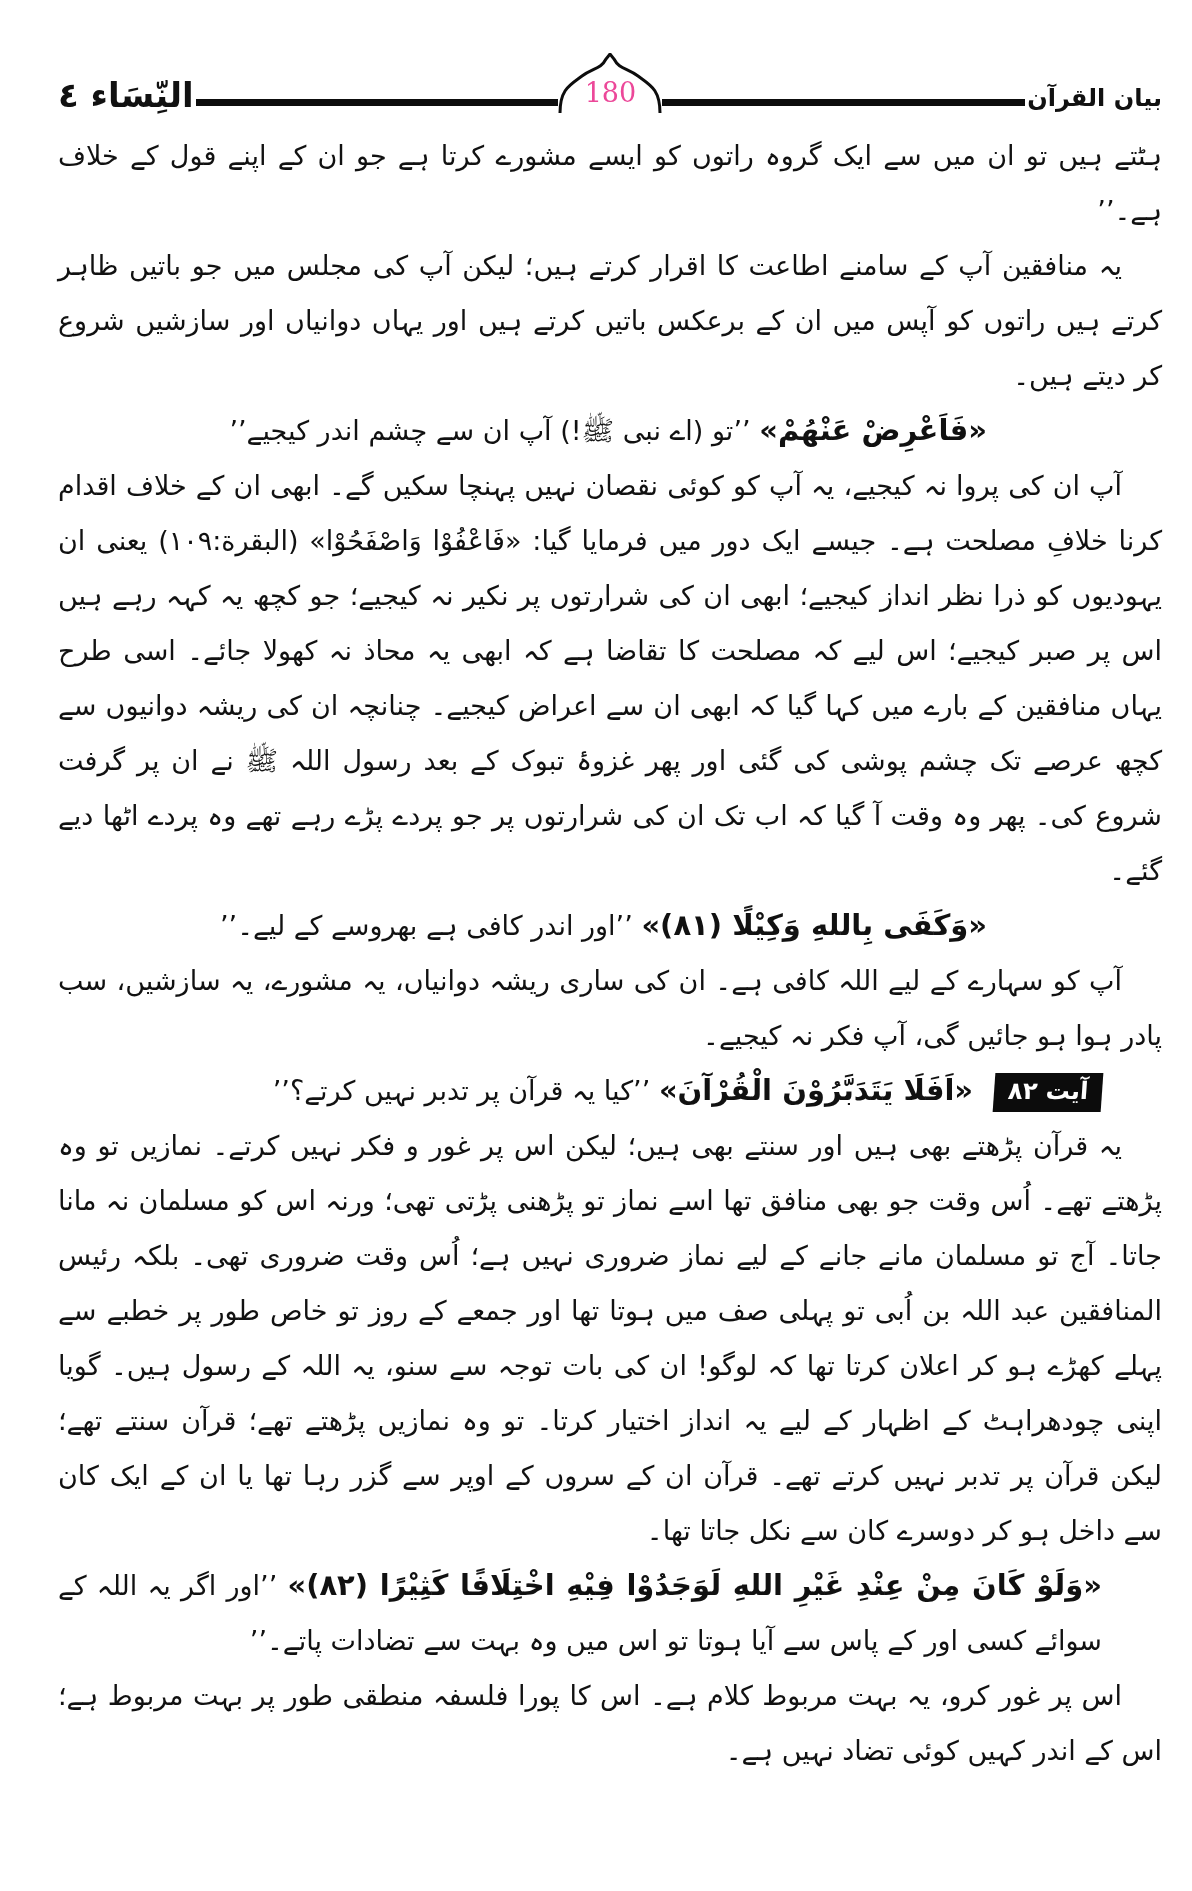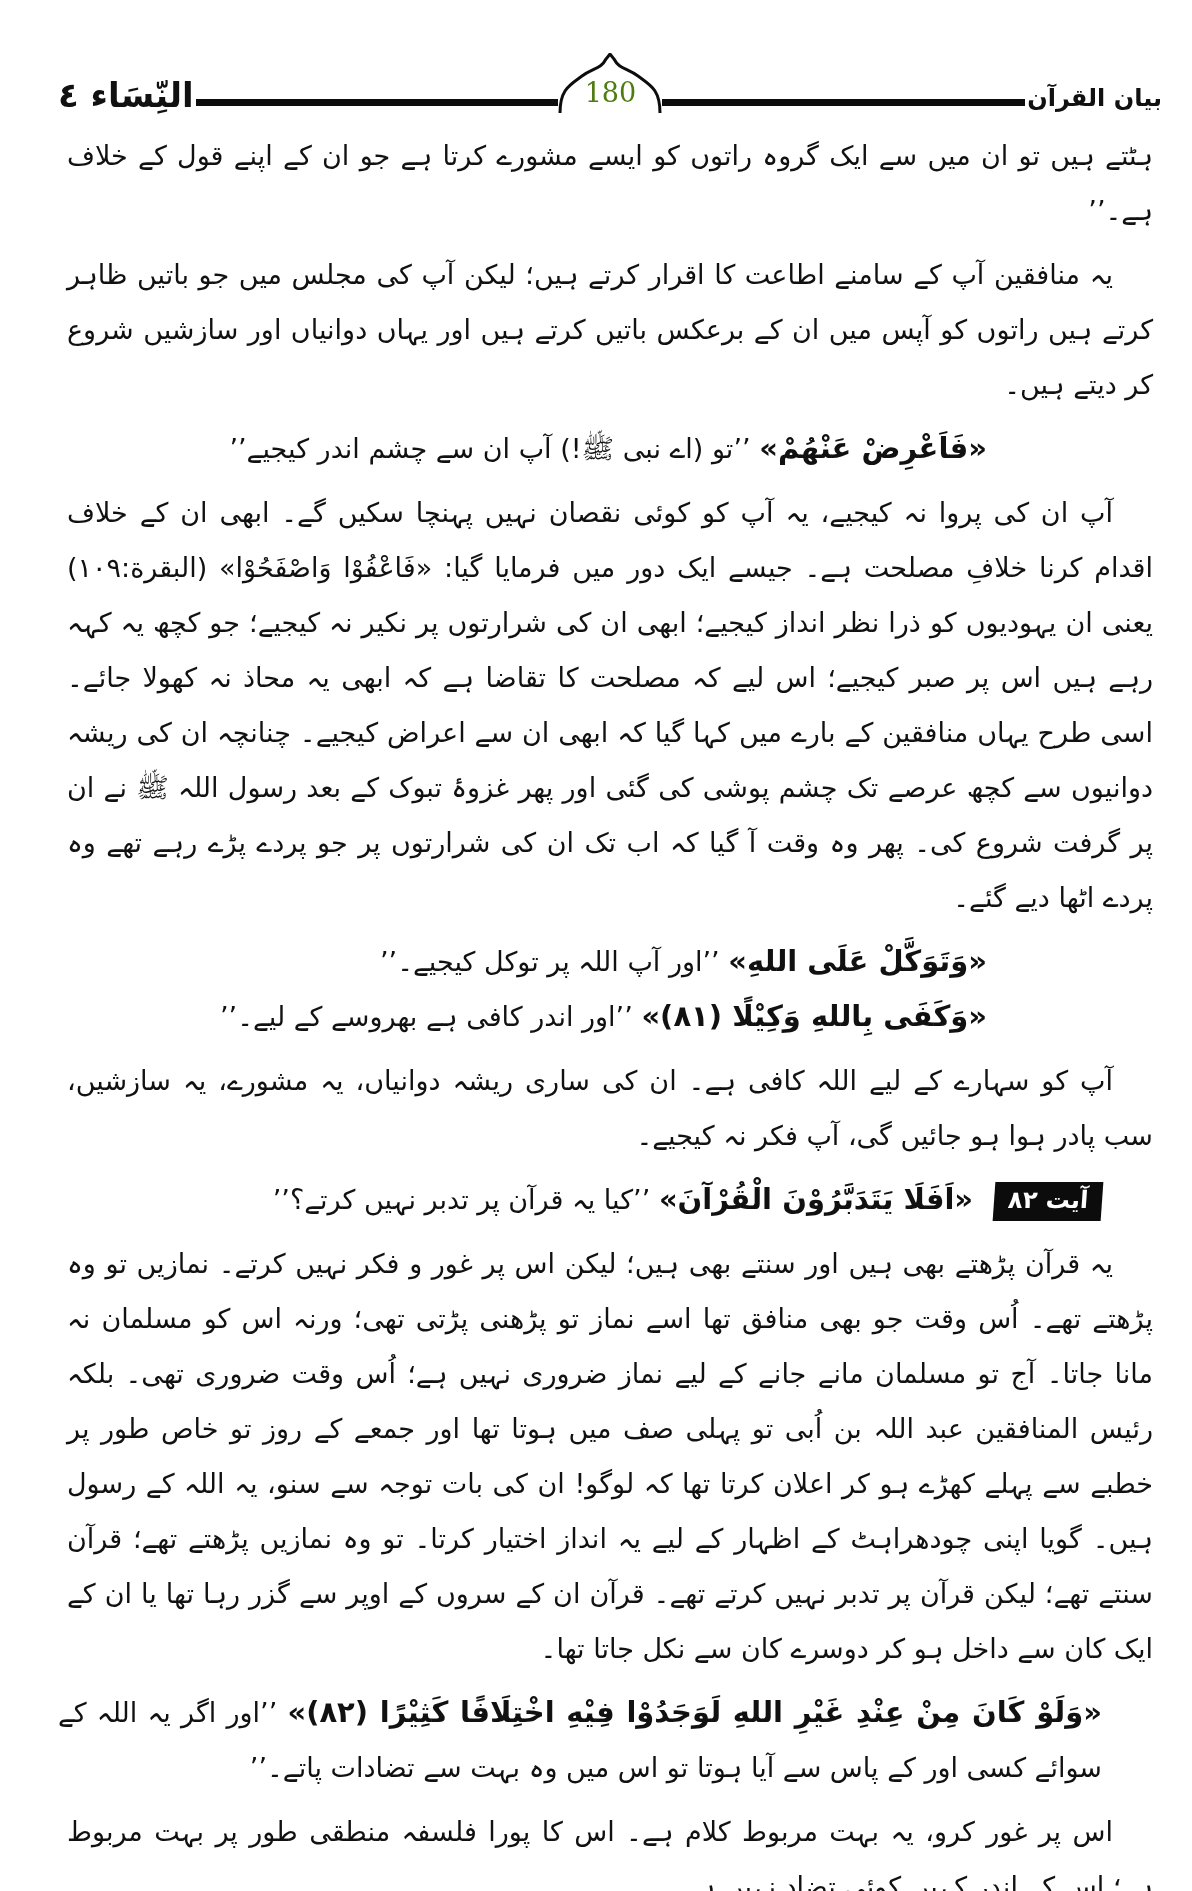--- a/index.html
+++ b/index.html
@@ -25,25 +25,25 @@
   }
   .hdr .surah{
     font-weight:bold;font-size:34px;line-height:1;padding-bottom:2px;
     white-space:nowrap;
   }
   .hdr .rule{flex:1 1 auto;height:7px;background:#0d0d0d;margin:0 2px 8px 2px;}
   .dome{position:relative;width:104px;height:62px;flex:0 0 auto;margin:0 -2px -1px -2px;}
   .dome svg{position:absolute;inset:0;}
   .dome .pgnum{
     position:absolute;left:0;right:0;top:24px;text-align:center;
-    font-family:"DejaVu Serif",serif;font-size:27px;color:#4d7c0f;direction:ltr;
+    font-family:"DejaVu Serif",serif;font-size:27px;color:#ec4899;direction:ltr;
   }
   
   .body-text{font-size:27px;line-height:55px;text-align:justify;}
-  p.para{margin:9px;text-indent:40px;}
+  p.para{margin:0;text-indent:40px;}
   p.para.cont{text-indent:0;}
   .verse{margin:0;padding-right:175px;text-align:right;}
   .verse.wide{padding-right:60px;text-align:justify;}
   .ayah-ar{font-weight:bold;font-size:29px;}
   .ayah-tr{font-weight:normal;}
   .ayat-badge{
     display:inline-block;background:#0c0c0c;color:#fff;
     font-size:24px;font-weight:bold;line-height:1.3;
     padding:3px 14px 5px 14px;margin-left:12px;vertical-align:middle;
     transform:skewX(-4deg);
@@ -74,24 +74,20 @@
     <p class="para">یہ منافقین آپ کے سامنے اطاعت کا اقرار کرتے ہیں؛ لیکن آپ کی مجلس میں جو باتیں ظاہر کرتے ہیں راتوں کو آپس میں ان کے برعکس باتیں کرتے ہیں اور یہاں دوانیاں اور سازشیں شروع کر دیتے ہیں۔</p>
 
 
     <div class="verse">
       <span class="ayah-ar">«فَاَعْرِضْ عَنْهُمْ»</span>
       <span class="ayah-tr">’’تو (اے نبی ﷺ!) آپ ان سے چشم اندر کیجیے’’</span>
     </div>
 
     <p class="para">آپ ان کی پروا نہ کیجیے، یہ آپ کو کوئی نقصان نہیں پہنچا سکیں گے۔ ابھی ان کے خلاف اقدام کرنا خلافِ مصلحت ہے۔ جیسے ایک دور میں فرمایا گیا: «فَاعْفُوْا وَاصْفَحُوْا» (البقرة:۱۰۹) یعنی ان یہودیوں کو ذرا نظر انداز کیجیے؛ ابھی ان کی شرارتوں پر نکیر نہ کیجیے؛ جو کچھ یہ کہہ رہے ہیں اس پر صبر کیجیے؛ اس لیے کہ مصلحت کا تقاضا ہے کہ ابھی یہ محاذ نہ کھولا جائے۔ اسی طرح یہاں منافقین کے بارے میں کہا گیا کہ ابھی ان سے اعراض کیجیے۔ چنانچہ ان کی ریشہ دوانیوں سے کچھ عرصے تک چشم پوشی کی گئی اور پھر غزوۂ تبوک کے بعد رسول اللہ ﷺ نے ان پر گرفت شروع کی۔ پھر وہ وقت آ گیا کہ اب تک ان کی شرارتوں پر جو پردے پڑے رہے تھے وہ پردے اٹھا دیے گئے۔</p>
 
-    <div class="verse">
-      <span class="ayah-ar">«وَتَوَكَّلْ عَلَى اللهِ»</span>
-      <span class="ayah-tr">’’اور آپ اللہ پر توکل کیجیے۔’’</span>
-    </div>
 
     <div class="verse">
       <span class="ayah-ar">«وَكَفَى بِاللهِ وَكِيْلًا (۸۱)»</span>
       <span class="ayah-tr">’’اور اندر کافی ہے بھروسے کے لیے۔’’</span>
     </div>
 
     <p class="para">آپ کو سہارے کے لیے اللہ کافی ہے۔ ان کی ساری ریشہ دوانیاں، یہ مشورے، یہ سازشیں، سب پادر ہوا ہو جائیں گی، آپ فکر نہ کیجیے۔</p>
 
     <div class="verse wide">
       <span class="ayat-badge">آیت ۸۲</span>

